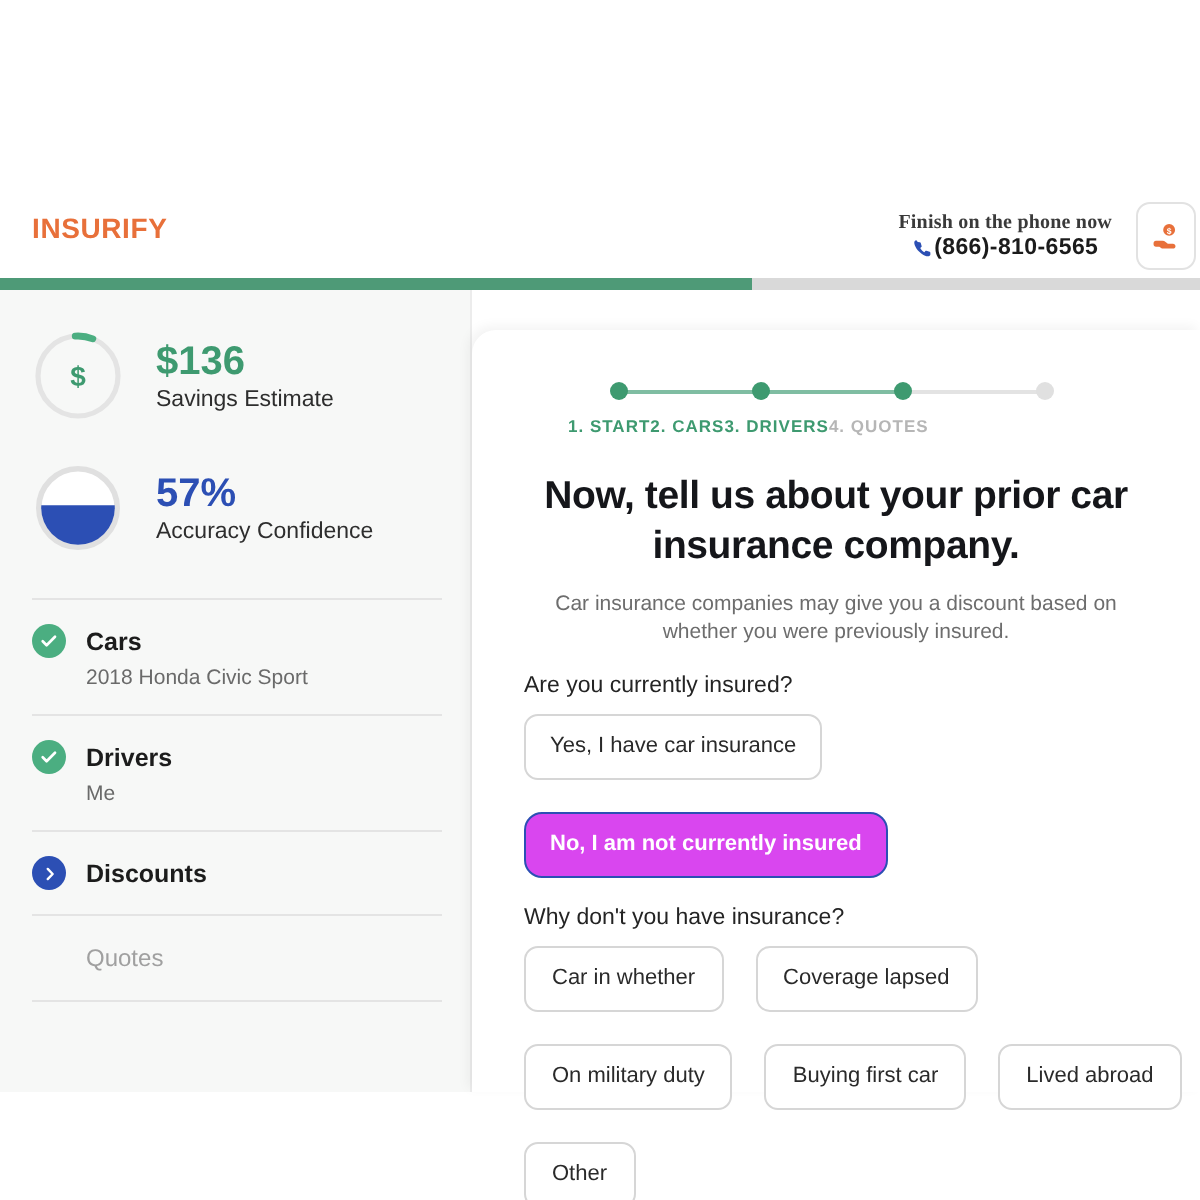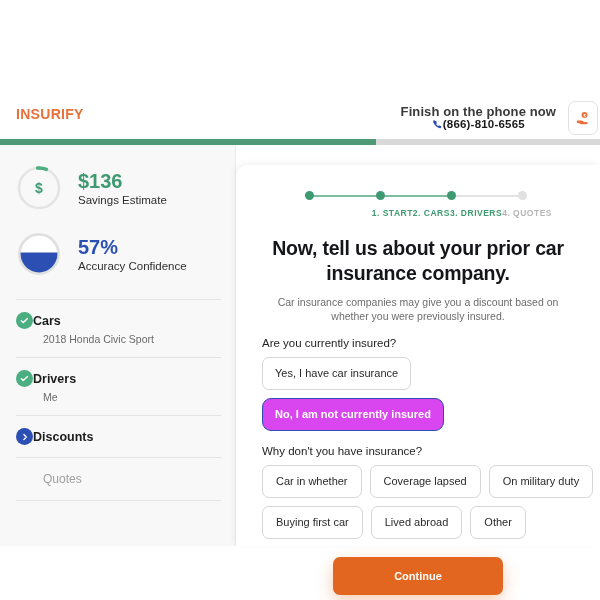--- a/index.html
+++ b/index.html
@@ -29,22 +29,22 @@
     color: #E8703A;
     letter-spacing: 0.3px;
   }
   .header-right {
     position: absolute; right: 0; top: 0;
     height: 40px;
     display: flex; align-items: center; gap: 10px;
   }
   .phone-block { text-align: center; padding-right: 2px; }
   .phone-label {
-    font-size: 13px; font-weight: 700; color: #3a3a3a;
-    letter-spacing: .1px; line-height: 11px;
+    font-size: 10px; font-weight: 700; color: #3a3a3a;
+    letter-spacing: .1px; line-height: 11px; font-family: Liberation Serif, serif;
   }
   .phone-row {
     display: flex; align-items: center; justify-content: center; gap: 0;
     margin-top: 1px;
   }
   .phone-icon { width: 11px; height: 11px; display:block; }
   .phone-number {
     font-size: 11.5px; font-weight: 700; color: #1b1b1b;
     letter-spacing: .2px;
   }
@@ -88,21 +88,21 @@
   .meter-label {
     font-size: 11.5px; color: #2e2e2e; margin-top: 2px;
   }
 
   .nav-list { margin-top: 22px; }
   .nav-divider {
     height: 1px; background: #e4e4e4;
     margin: 0 14px 0 16px;
   }
   .nav-item { padding: 12px 14px 12px 16px; }
-  .nav-head { display: flex; align-items: center; }
+  .nav-head { display: flex; align-items: center; gap: 10px; }
   .nav-badge {
     width: 17px; height: 17px; border-radius: 50%;
     flex: 0 0 17px;
     display: flex; align-items: center; justify-content: center;
   }
   .nav-badge.done { background: #4BAE81; }
   .nav-badge.active { background: #2C4FB4; }
   .nav-title {
     font-size: 12.5px; font-weight: 700; color: #1c1c1c;
   }
@@ -135,21 +135,21 @@
   .step-line.done { background: #7FBDA2; }
   .step-line.todo { background: #e3e3e3; }
   .step-dot {
     position: absolute; top: 0;
     width: 9px; height: 9px; border-radius: 50%;
   }
   .step-dot.done { background: #3E9A70; }
   .step-dot.todo { background: #e0e0e0; }
   .step-labels {
     display: flex; width: 268px; margin: 7px auto 0;
-    justify-content: flex-end;
+    justify-content: flex-start;
   }
   .step-label {
     font-size: 8.5px; font-weight: 700; letter-spacing: .5px;
   }
   .step-label.done { color: #3E9A70; }
   .step-label.todo { color: #b6b6b6; }
 
   .headline {
     margin: 18px 26px 0;
     font-size: 19.5px; font-weight: 700; line-height: 25px;
@@ -159,21 +159,21 @@
   .subhead {
     margin: 9px 30px 0;
     font-size: 10.5px; line-height: 14px; color: #6d6d6d;
     text-align: center;
   }
 
   .qblock { margin: 14px 0 0 26px; }
   .question {
     font-size: 11.5px; color: #242424; margin-bottom: 8px;
   }
-  .choices { display: flex; flex-wrap: wrap; gap: 8px; }
+  .choices { display: flex; flex-wrap: wrap; gap: 16px; }
   .chip {
     border: 1px solid #d6d6d6; border-radius: 7px;
     background: #ffffff; color: #2a2a2a;
     font-family: "Liberation Sans", sans-serif;
     font-size: 11px; line-height: 1;
     padding: 10px 12px;
     cursor: pointer; white-space: nowrap;
   }
   .chip.selected {
     background: #d946ef; border-color: #2C4FB4;

